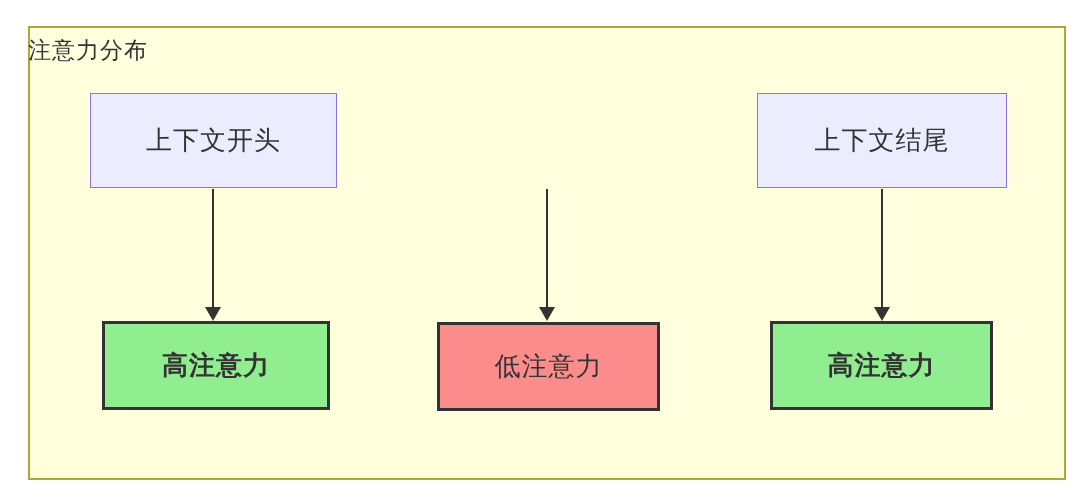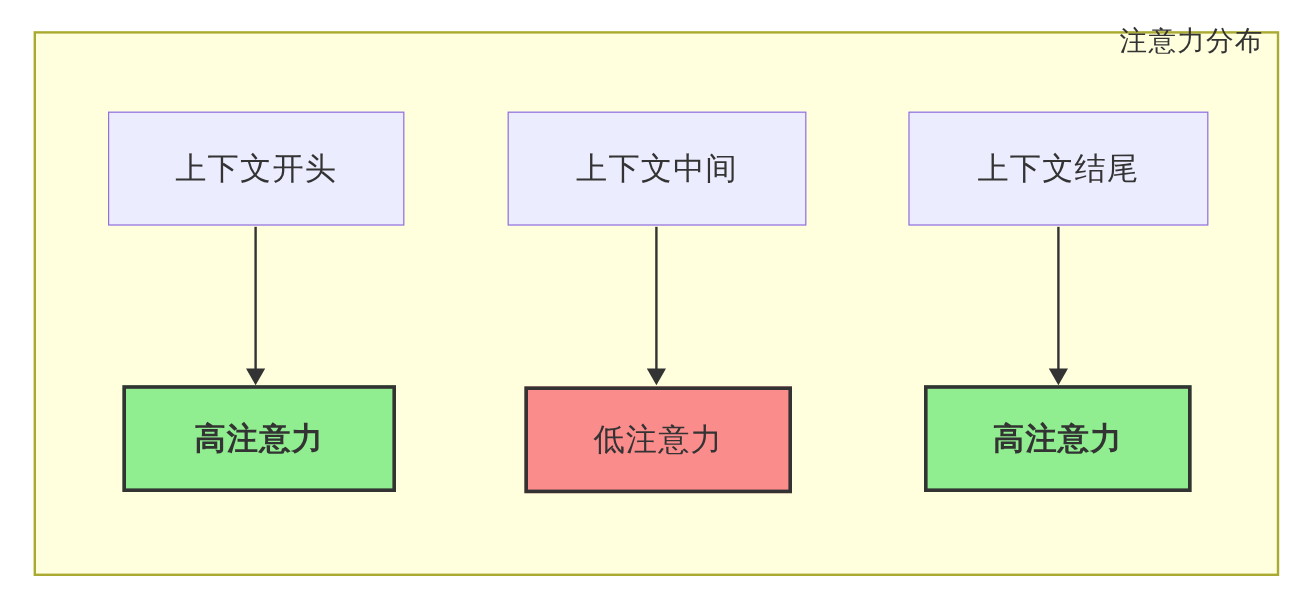--- a/index.html
+++ b/index.html
@@ -21,23 +21,23 @@
     top: 26px;
     width: 1038px;
     height: 454px;
     box-sizing: border-box;
     background: var(--frame-bg, #ffffde);
     border: 2px solid var(--frame-border, #aaaa33);
   }
   .diagram-title {
     position: absolute;
     left: 28px;
-    top: 19px;
+    top: 35px;
     width: 1025px;
-    text-align: right;
+    text-align: left;
     font-size: 23px;
     color: var(--text, #333333);
     letter-spacing: 1px;
   }
   .node {
     position: absolute;
     box-sizing: border-box;
     display: flex;
     align-items: center;
     justify-content: center;
@@ -96,21 +96,20 @@
 </style>
 </head>
 <body>
 
 <div class="canvas">
   <div class="frame"></div>
 
   <div class="diagram-title">注意力分布</div>
 
   <div class="node context ctx-0">上下文开头</div>
-  <div class="node context ctx-1">上下文中间</div>
   <div class="node context ctx-2">上下文结尾</div>
 
   <div class="arrow arr-0">
     <div class="shaft"></div>
     <div class="head"></div>
   </div>
   <div class="arrow arr-1">
     <div class="shaft"></div>
     <div class="head"></div>
   </div>

